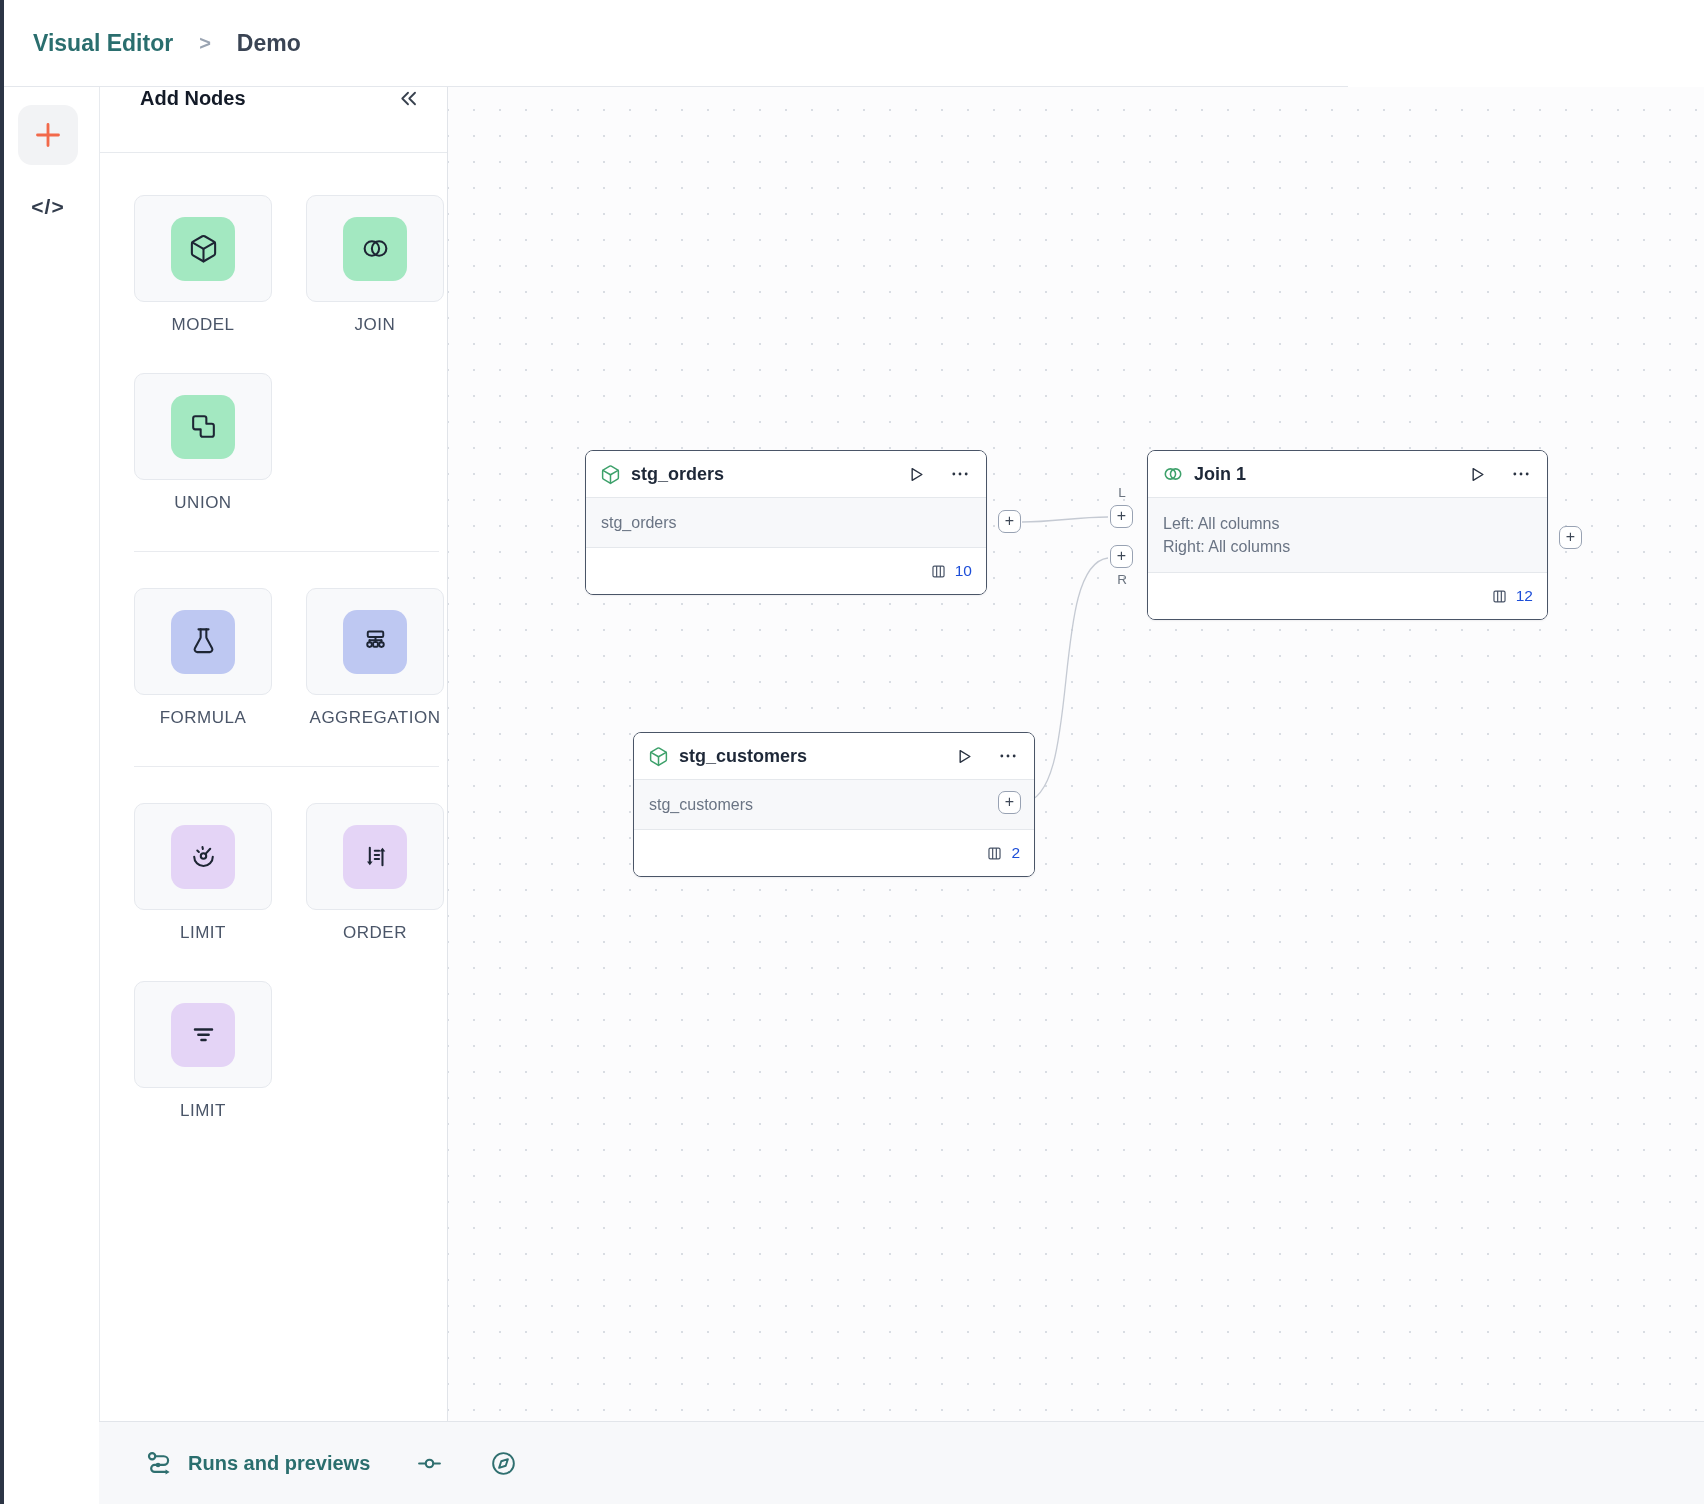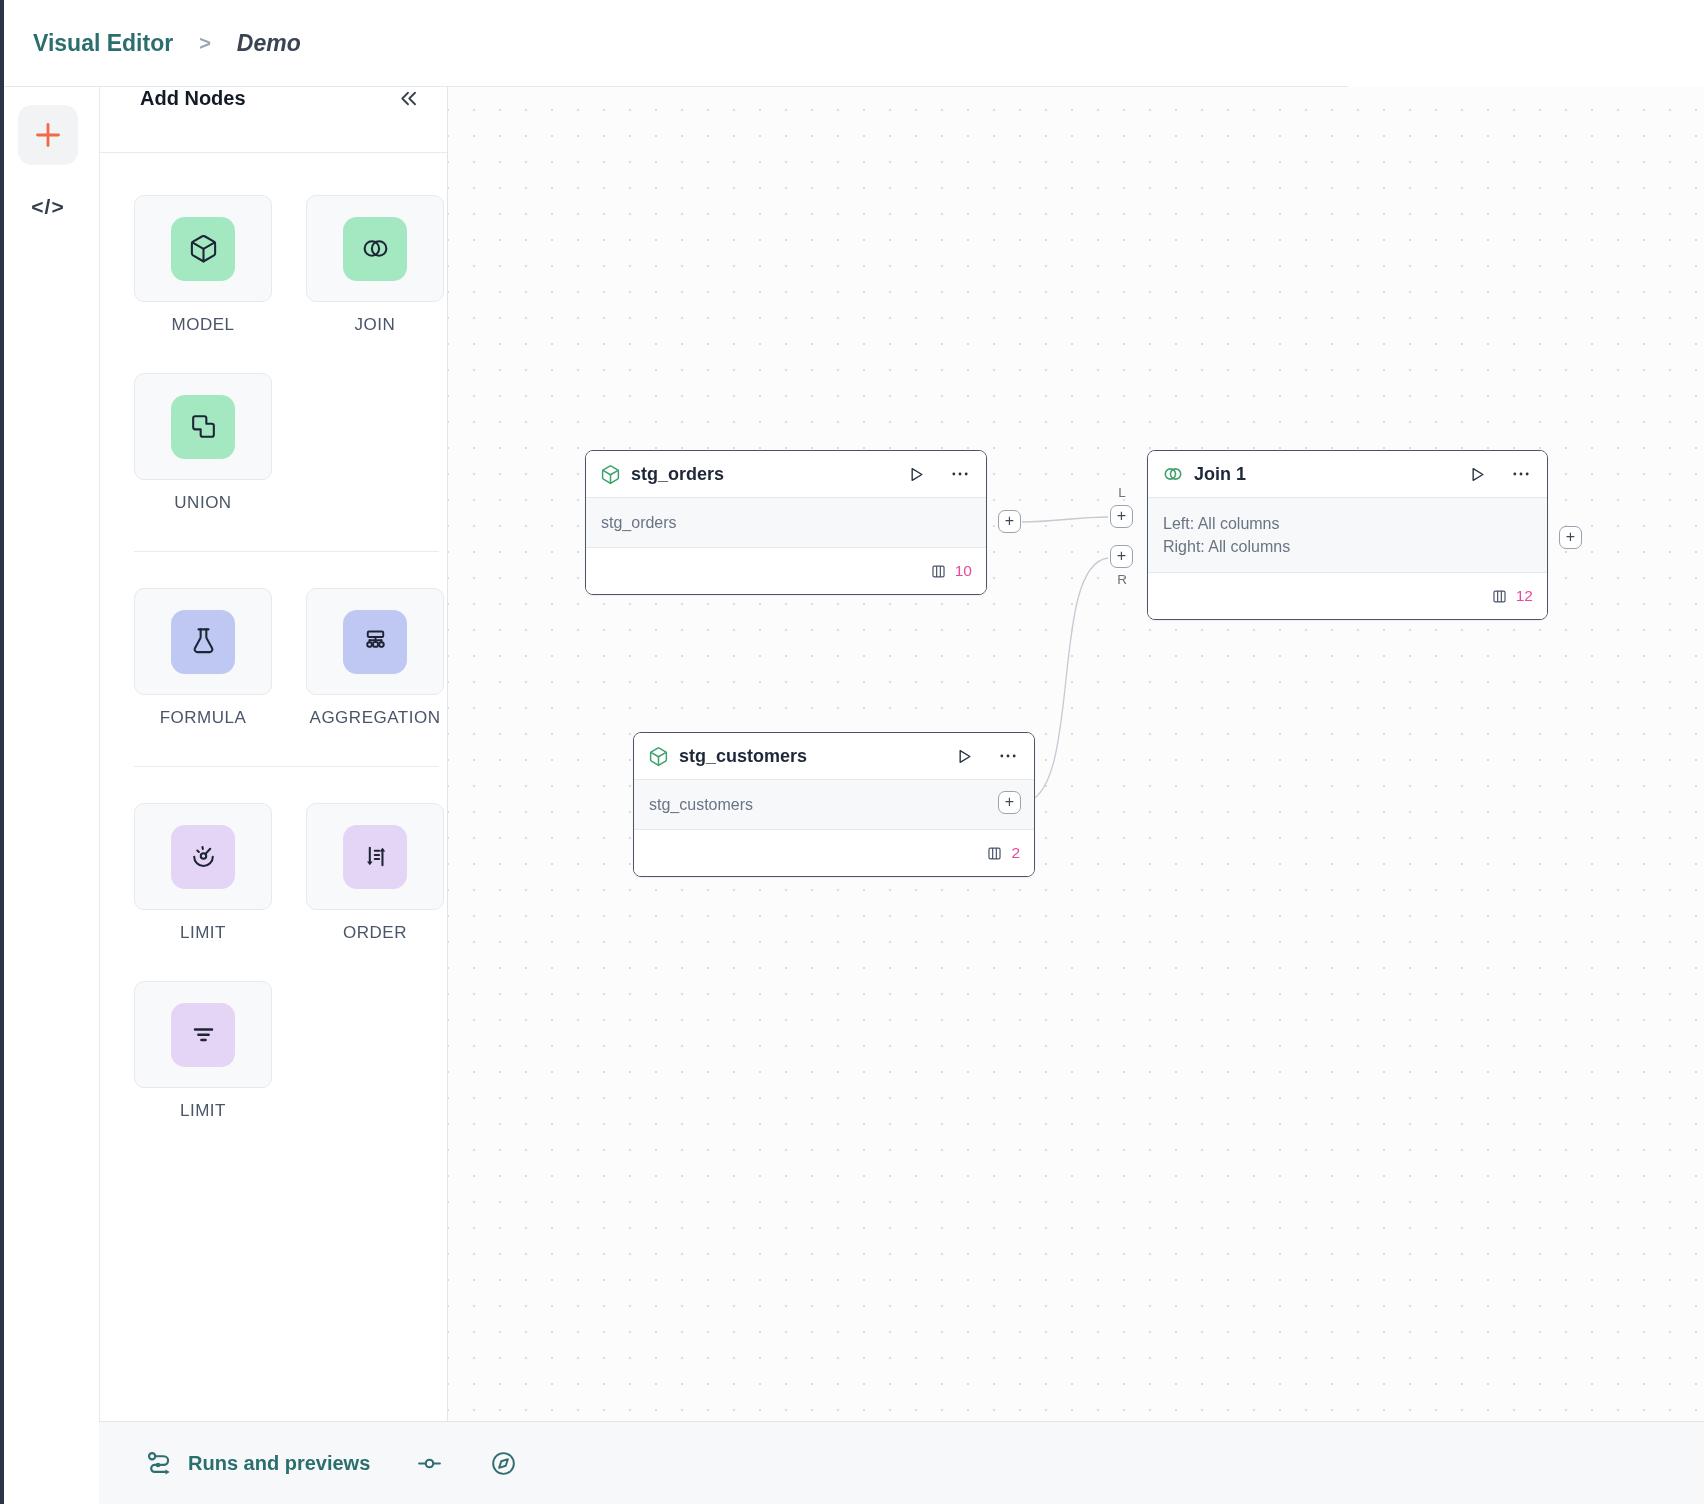--- a/index.html
+++ b/index.html
@@ -6,21 +6,21 @@
   html,body { width:1704px; height:1504px; overflow:hidden; }
   body { font-family:"Liberation Sans","DejaVu Sans",sans-serif; background:#ffffff; color:#202a3a; position:relative; }
 
   
   .left-stripe { position:absolute; left:0; top:0; width:4px; height:1504px; background:#2c3545; z-index:60; }
 
   .topbar { position:absolute; left:0; top:0; width:1348px; height:87px; background:#ffffff;
             border-bottom:1px solid #e4e7ec; display:flex; align-items:center; padding-left:33px; gap:26px; z-index:10; }
   .crumb-section { color:#2a6e6e; font-size:23px; font-weight:bold; cursor:pointer; }
   .crumb-sep { color:#9aa4b2; font-size:20px; font-weight:bold; }
-  .crumb-page { color:#3a4454; font-size:23px; font-weight:bold;font-style:italic; }
+  .crumb-page { color:#3a4454; font-size:23px; font-weight:bold; }
 
   .rail { position:absolute; left:4px; top:87px; width:95px; height:1417px; background:#ffffff; z-index:5; }
   .rail-add { position:absolute; left:14px; top:18px; width:60px; height:60px; background:#f2f3f5;
               border:none; border-radius:14px; display:flex; align-items:center; justify-content:center;
               color:#f2694a; cursor:pointer; }
   .rail-code { position:absolute; left:0; top:108px; width:88px; text-align:center;
                color:#323c4c; font-size:21px; font-weight:bold; letter-spacing:1px; cursor:pointer; }
 
   .panel { position:absolute; left:99px; top:87px; width:349px; height:1334px; background:#ffffff;
            border-left:1px solid #e7eaee; border-right:1px solid #e1e4e9; z-index:5; }
@@ -51,21 +51,21 @@
   .node-header { height:46px; display:flex; align-items:center; padding:0 16px 0 14px; gap:10px; background:#ffffff; flex:0 0 auto; }
   .node-hicon { color:#3ea16b; display:flex; align-items:center; }
   .node-title { font-size:18px; font-weight:bold; color:#1e2838; }
   .node-actions { margin-left:auto; display:flex; align-items:center; gap:24px; color:#2a3342; }
   .node-actions .act { display:flex; align-items:center; cursor:pointer; }
   .node-body { background:#f7f8fa; border-top:1px solid #e5e8ec; border-bottom:1px solid #e5e8ec;
                display:flex; flex-direction:column; justify-content:center; padding:0 15px; gap:5px; flex:1 1 auto; }
   .node-line { font-size:16px; color:#6a7484; }
   .node-footer { height:46px; display:flex; align-items:center; justify-content:flex-end; gap:8px;
                  padding:0 14px; background:#ffffff; flex:0 0 auto; }
-  .node-count { font-size:15.5px; color:#ec4899; }
+  .node-count { font-size:15.5px; color:#1d4ed8; }
   .node-ficon { color:#4a5568; display:flex; align-items:center; }
 
   .handle { position:absolute; width:23px; height:23px; background:#ffffff; border:1.3px solid #98a2b3;
             border-radius:7px; display:flex; align-items:center; justify-content:center;
             font-size:16px; color:#3e4857; line-height:1; cursor:pointer; z-index:4; padding-bottom:2px; }
   .port-label { position:absolute; font-size:13.5px; color:#6b7480; transform:translateX(-50%); z-index:4; }
 
   
   .statusbar { position:absolute; left:99px; top:1421px; width:1605px; height:83px; background:#f7f8fa;
                border-top:1px solid #e2e5ea; display:flex; align-items:center; padding-left:46px; z-index:6; color:#2f6f6f; }

